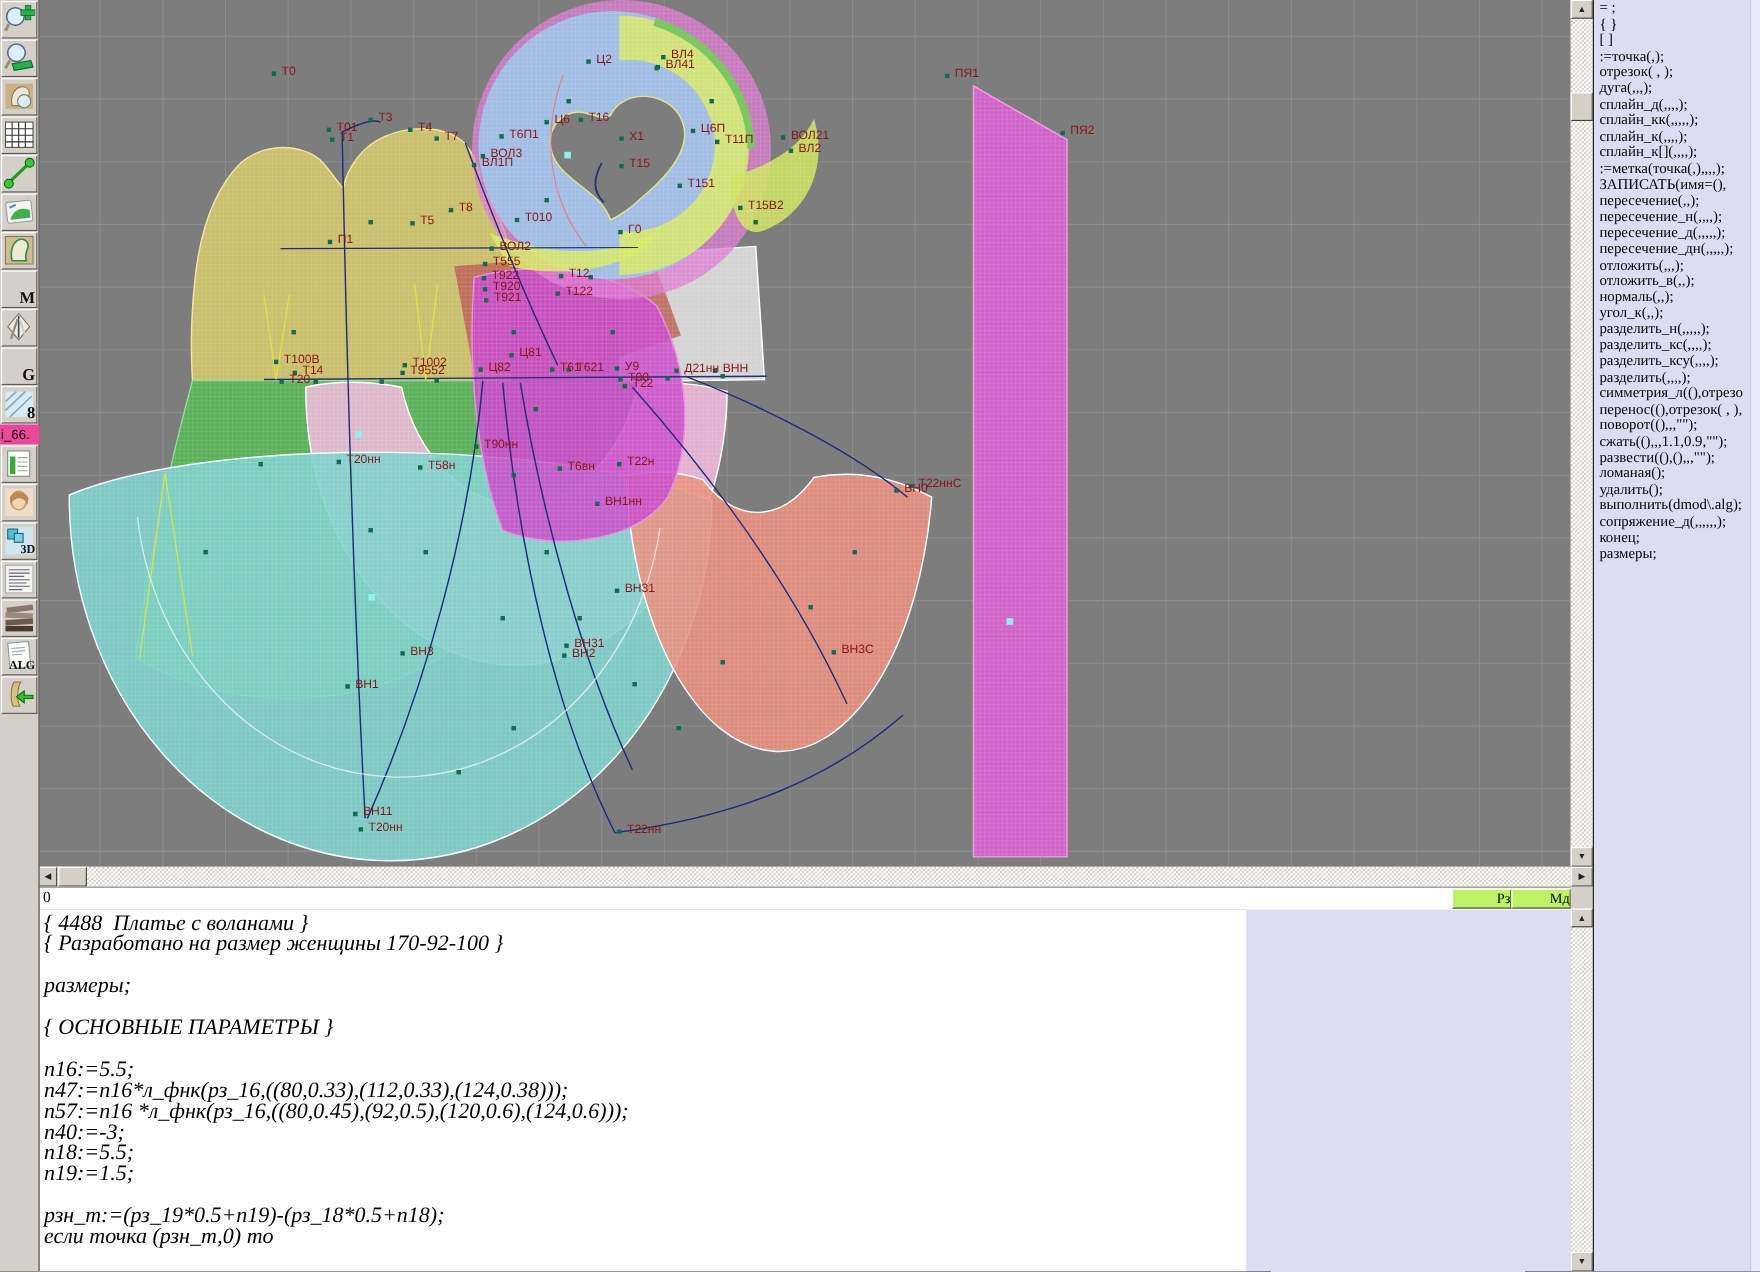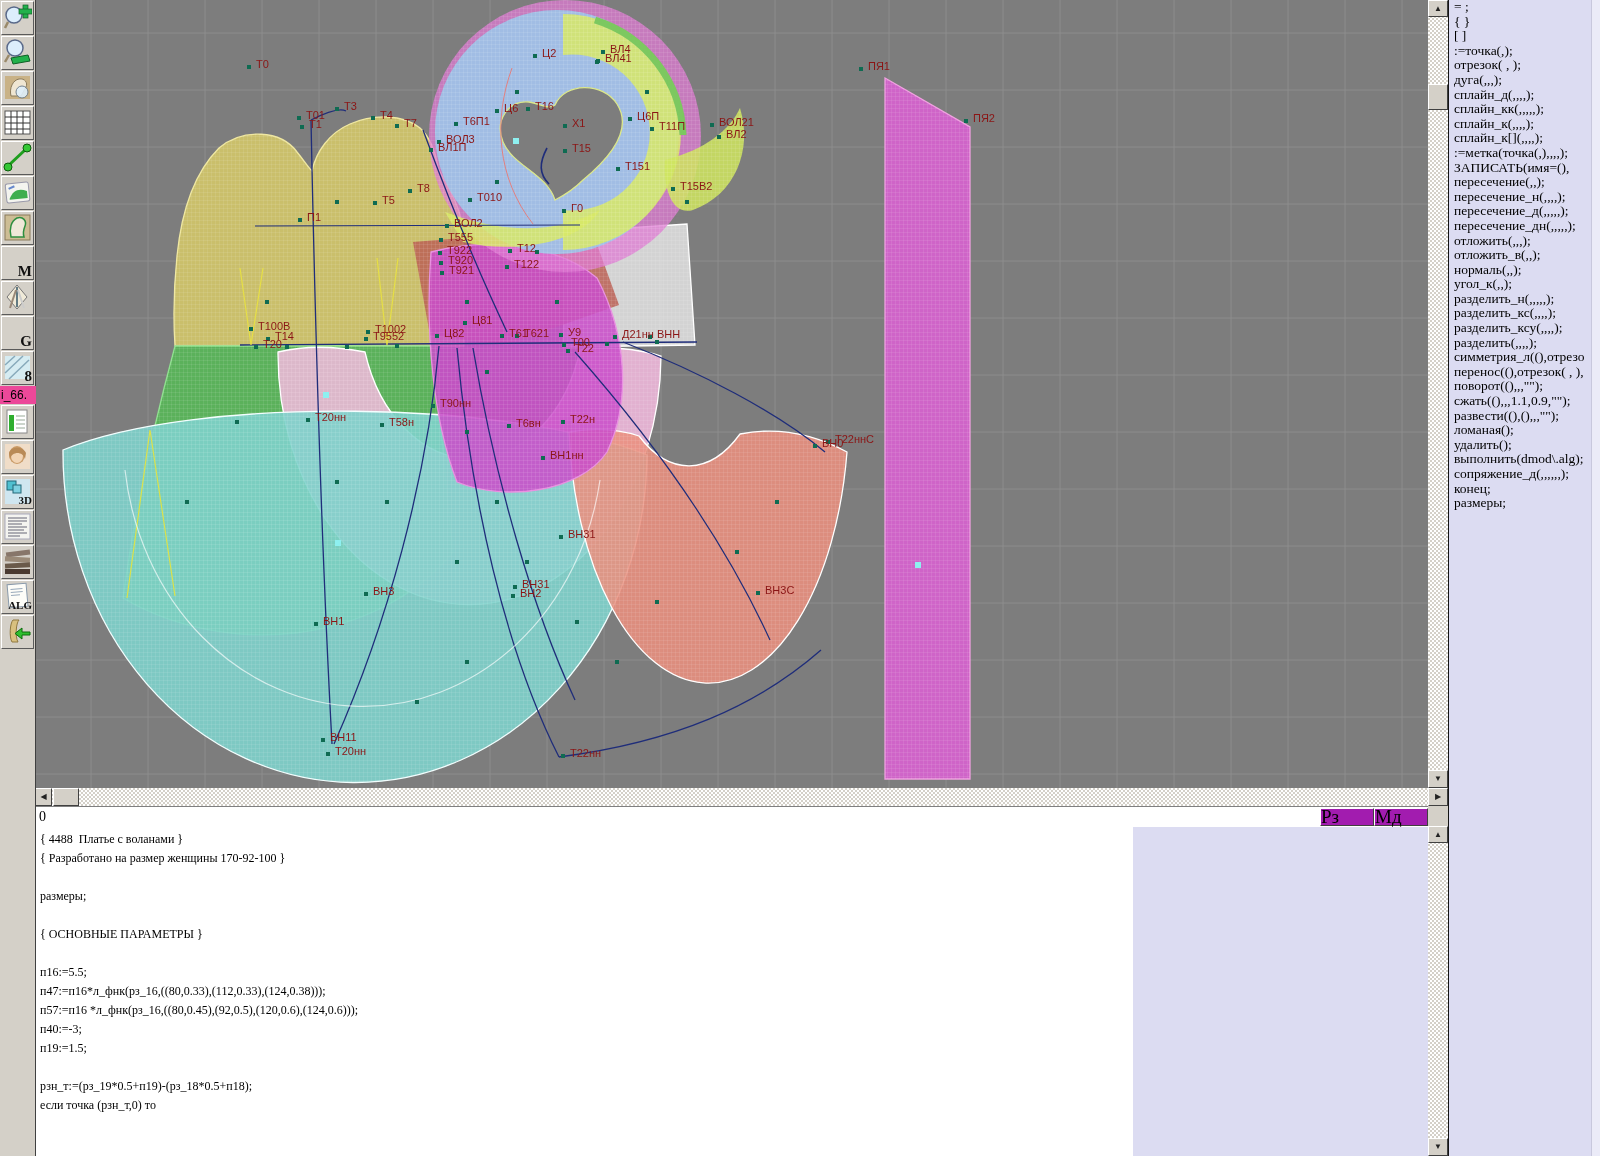--- a/index.html
+++ b/index.html
@@ -26,28 +26,28 @@
          background-image:linear-gradient(45deg,#d4d0c8 25%,transparent 25%,transparent 75%,#d4d0c8 75%),
                           linear-gradient(45deg,#d4d0c8 25%,transparent 25%,transparent 75%,#d4d0c8 75%);
          background-size:4px 4px;background-position:0 0,2px 2px;}
   .vstrip{position:absolute;left:1428px;top:0;width:20px;height:1156px;background:#d4d0c8;z-index:4;}
   .vstrip .track{left:0;width:20px;}
   
   .statusrow{position:absolute;left:35px;top:806px;width:1393px;height:20px;background:#fff;
              border-top:1px solid #808080;display:flex;align-items:center;z-index:3;}
   .status-val{flex:0 0 auto;font-family:"Liberation Serif",serif;font-size:14px;color:#000;padding-left:4px;}
   .status-spacer{flex:1 1 auto;}
-  .status-btn{flex:0 0 auto;width:54px;height:18px;background:#a21caf;border:1px solid;
-              border-color:#fff #404040 #404040 #fff;box-sizing:border-box;text-align:left;
-              font-family:"Liberation Serif",serif;font-size:19px;line-height:16px;color:#000;}
+  .status-btn{flex:0 0 auto;width:54px;height:18px;background:#bef264;border:1px solid;
+              border-color:#fff #404040 #404040 #fff;box-sizing:border-box;text-align:right;
+              font-family:"Liberation Serif",serif;font-size:13px;line-height:16px;color:#000;}
   
   .editor{position:absolute;left:35px;top:826px;width:1098px;height:330px;background:#ffffff;
           border-top:1px solid #808080;overflow:hidden;z-index:2;
-          font-family:"Liberation Serif",serif;font-size:12px;line-height:19px;color:#000;
-          padding:3px 0 0 5px;box-sizing:border-box;}
+          font-family:"Liberation Serif",serif;font-size:20px;line-height:19px;color:#000;
+          padding:3px 0 0 5px;box-sizing:border-box;font-style:italic;}
   .editor .ln{white-space:pre;min-height:19px;}
   
   .sidebar{position:absolute;left:1448px;top:0;width:152px;height:1156px;background:#dcdcf2;
            border-left:1px solid #141414;box-sizing:border-box;z-index:4;overflow:hidden;}
   .sidebar .cmd{white-space:nowrap;overflow:hidden;font-family:"Liberation Serif",serif;
                 font-size:13.5px;line-height:14.6px;color:#000;padding-left:5px;}
   .side-scroll{position:absolute;right:0;top:0;width:8px;height:1156px;background:#ebebf8;border-left:1px solid #c8c8dd;}
 </style>
 </head>
 <body>
@@ -485,20 +485,21 @@
       <div class="ln">{ Разработано на размер женщины 170-92-100 }</div>
       <div class="ln"></div>
       <div class="ln">размеры;</div>
       <div class="ln"></div>
       <div class="ln">{ ОСНОВНЫЕ ПАРАМЕТРЫ }</div>
       <div class="ln"></div>
       <div class="ln">п16:=5.5;</div>
       <div class="ln">п47:=п16*л_фнк(рз_16,((80,0.33),(112,0.33),(124,0.38)));</div>
       <div class="ln">п57:=п16 *л_фнк(рз_16,((80,0.45),(92,0.5),(120,0.6),(124,0.6)));</div>
       <div class="ln">п40:=-3;</div>
+      <div class="ln">п18:=5.5;</div>
       <div class="ln">п19:=1.5;</div>
       <div class="ln"></div>
       <div class="ln">рзн_т:=(рз_19*0.5+п19)-(рз_18*0.5+п18);</div>
       <div class="ln">если точка (рзн_т,0) то</div>
     </div>
 
   <div class="sidebar" id="sidebar">
     <div class="side-scroll"></div>
   <div class="cmd">= ;</div>
       <div class="cmd">{  }</div>

